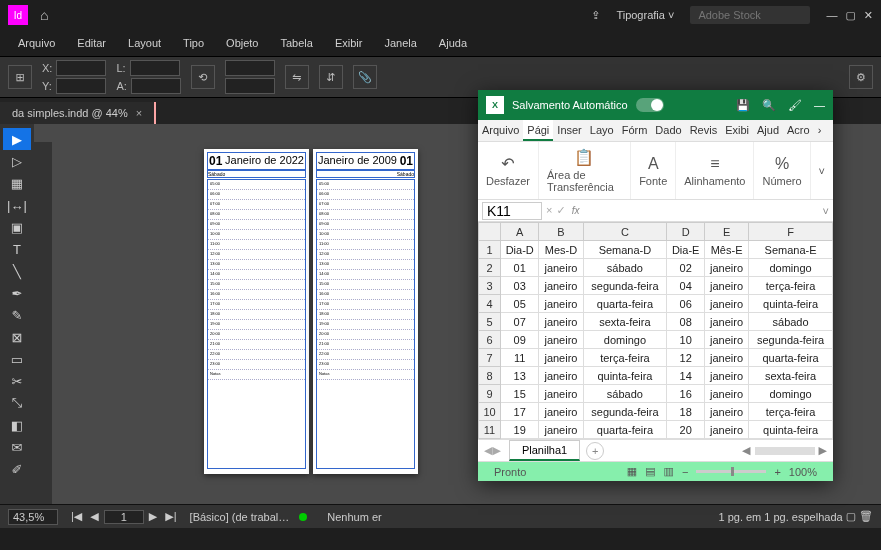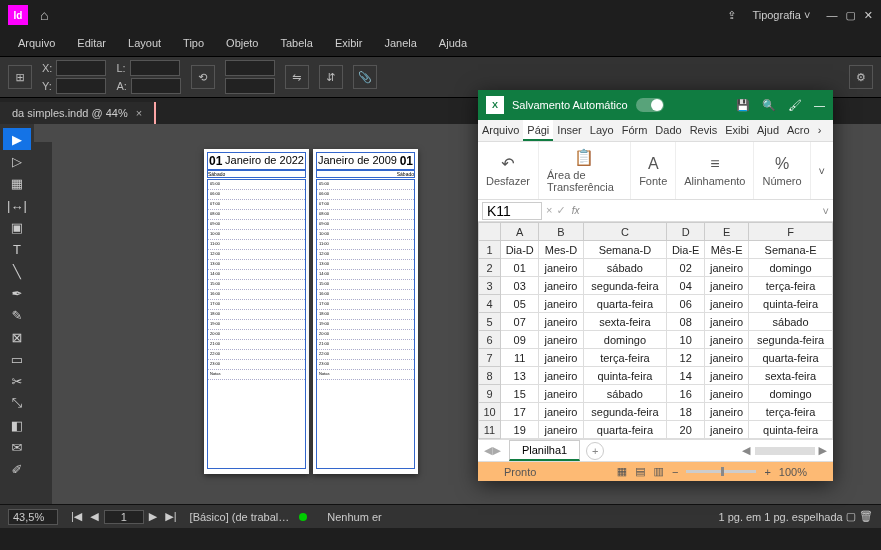--- a/index.html
+++ b/index.html
@@ -1,20 +1,20 @@
 <!DOCTYPE html>
 <html><head>
 <meta charset="utf-8">
 <style>
 *{margin:0;padding:0;box-sizing:border-box;font-family:"Segoe UI",Arial,sans-serif;font-size:11px;user-select:none}
 body{background:#1e1e1e;width:881px;height:550px;overflow:hidden;position:relative}
 
 
 .id-titlebar{height:30px;background:#1e1e1e;display:flex;align-items:center;padding:0 8px;gap:12px}
-.id-logo{width:20px;height:20px;background:#f0f;color:#fff;display:flex;align-items:center;justify-content:center;font-weight:bold;font-size:10px}
+.id-logo{width:20px;height:20px;background:#f0f;color:#fff;display:flex;align-items:center;justify-content:center;font-weight:normal;font-size:10px}
 .id-home{color:#ccc;font-size:14px}
 .id-titlebar-right{margin-left:auto;display:flex;gap:16px;align-items:center;color:#ccc}
 .id-workspace{color:#ccc;cursor:pointer}
 .id-search{background:#333;border:none;color:#888;padding:3px 8px;width:120px;border-radius:2px}
 .id-win-btns{display:flex;gap:8px;color:#ccc;font-size:14px}
 
 
 .id-menubar{height:26px;background:#1e1e1e;display:flex;align-items:center;padding:0 8px;gap:2px;color:#d0d0d0}
 .id-menubar span{padding:4px 10px;cursor:pointer}
 
@@ -80,34 +80,35 @@
 .xl-namebox .btns{margin-left:4px;display:flex;gap:4px;color:#aaa;font-size:10px}
 .xl-grid{overflow:auto}
 .xl-grid table{border-collapse:collapse;width:100%;font-size:10px}
 .xl-grid th{background:#f0f0f0;border:1px solid #ccc;font-weight:normal;color:#333;height:18px}
 .xl-grid td{border:1px solid #ddd;text-align:center;height:16px;padding:0 2px;color:#222}
 .xl-grid th.rowh{width:22px;text-align:center;background:#f0f0f0}
 .xl-sheet{height:22px;display:flex;align-items:center;border-top:1px solid #ddd;background:#fff;font-size:10px}
 .xl-sheet .tab{padding:3px 12px;background:#fff;border:1px solid #ccc;border-bottom:2px solid #107c41;margin-left:8px}
 .xl-sheet .plus{width:18px;height:18px;border:1px solid #ccc;border-radius:50%;display:flex;align-items:center;justify-content:center;margin-left:6px;color:#888}
 .xl-sheet .scroll{margin-left:auto;display:flex;align-items:center;gap:4px;margin-right:6px;color:#888}
-.xl-statusbar{height:20px;background:#fdba74;display:flex;align-items:center;padding:0 26px;font-size:10px;color:#555;border-top:1px solid #ddd}
+.xl-statusbar{height:20px;background:#86efac;display:flex;align-items:center;padding:0 16px;font-size:10px;color:#555;border-top:1px solid #ddd}
 .xl-statusbar .r{margin-left:auto;display:flex;gap:8px;align-items:center}
 .xl-statusbar .slider{width:70px;height:3px;background:#ccc;position:relative}
 .xl-statusbar .slider::after{content:"";position:absolute;top:-3px;left:35px;width:3px;height:9px;background:#888}
 </style>
 </head>
 <body>
 
 <div class="id-titlebar">
   <div class="id-logo">Id</div>
   <span class="id-home">⌂</span>
   <div class="id-titlebar-right">
     <span>⇪</span>
     <span class="id-workspace"><span>Tipografia</span> ˅</span>
+    <input class="id-search" placeholder="Adobe Stock" style="">
     <div class="id-win-btns">
       <span>—</span>
       <span>▢</span>
       <span>✕</span>
     </div>
   </div>
 </div>
 
 <div class="id-menubar">
   <span>Arquivo</span>

